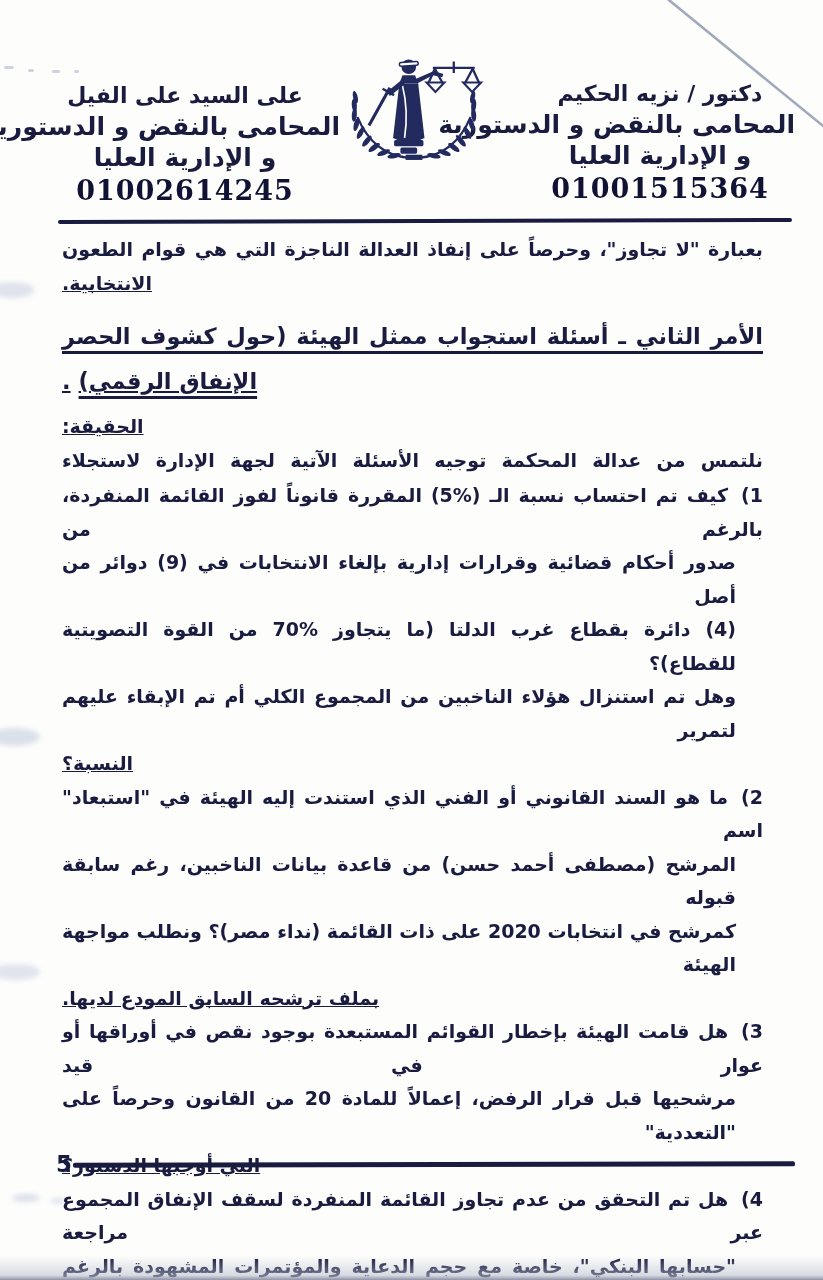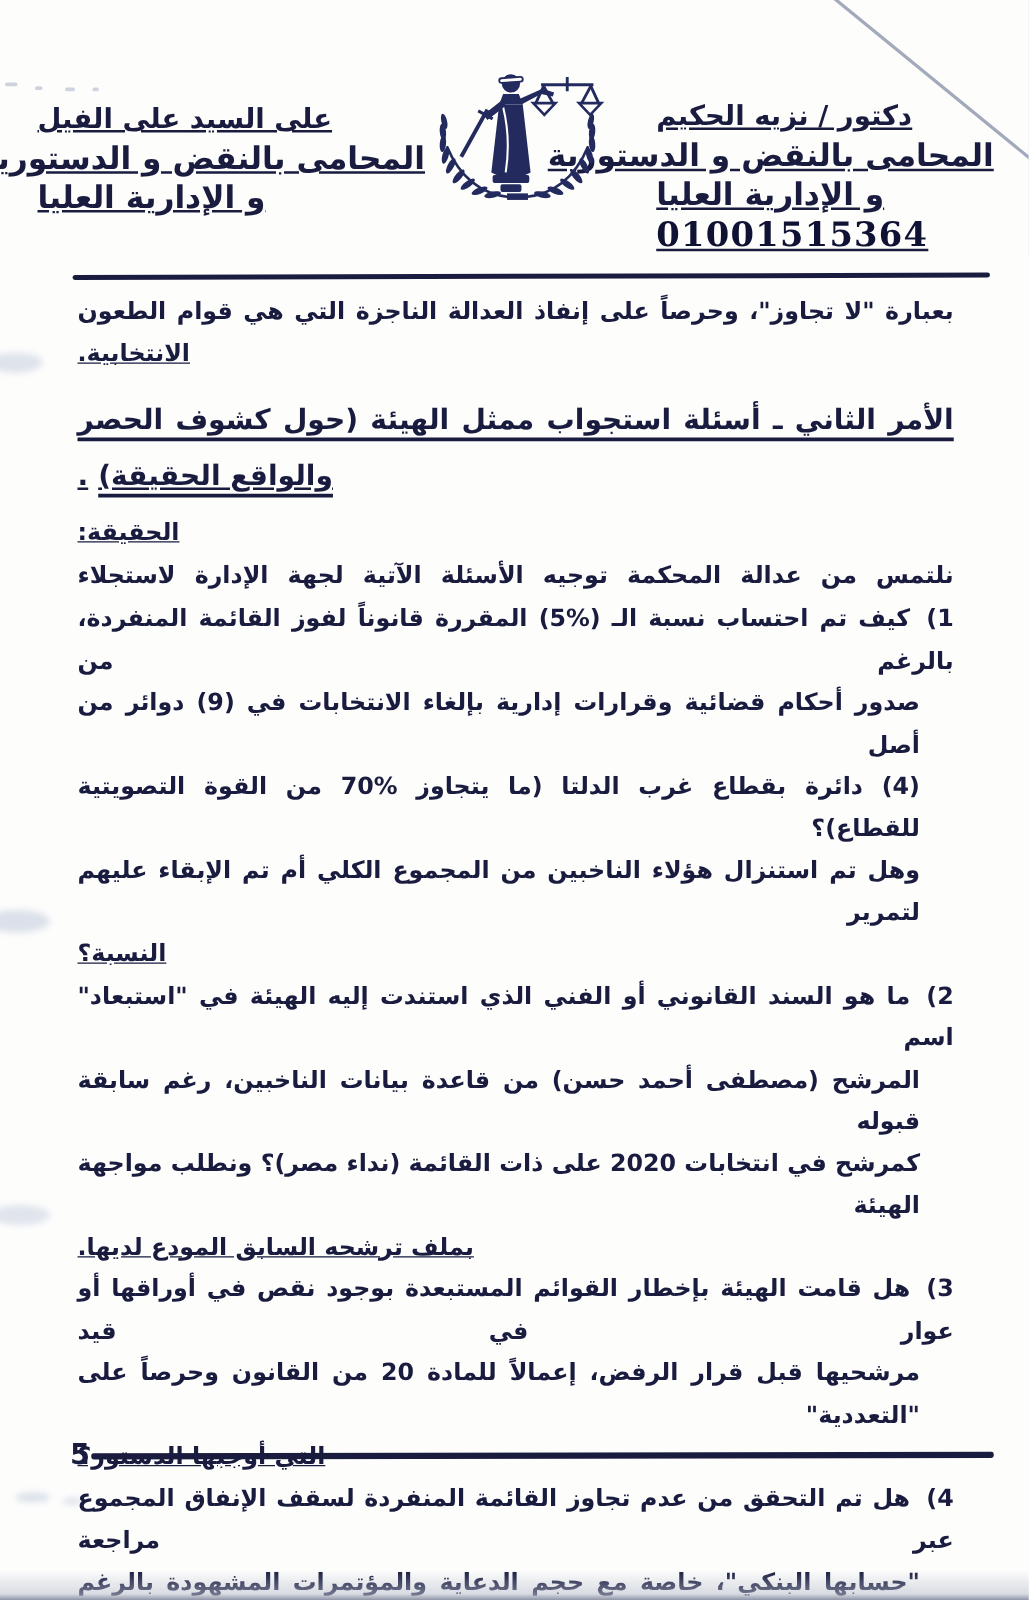--- a/index.html
+++ b/index.html
@@ -4,21 +4,21 @@
 <style>
   :root { --ink:#191c3f; --phone:#0f1233; }
   * { margin:0; padding:0; box-sizing:border-box; }
   html,body { background:#e8e8ea; }
   .page {
     position:relative; width:823px; height:1280px; margin:0 auto;
     background:#fdfdfc; overflow:hidden;
     font-family:"DejaVu Sans", sans-serif; font-weight:bold; color:var(--ink);
   }
   
-  .hdr-col { position:absolute; text-align:left; direction:rtl;text-decoration:underline; }
+  .hdr-col { position:absolute; text-align:center; direction:rtl; }
   .hdr-right { top:78px; right:28px; width:270px; }
   .hdr-left  { top:80px; left:30px;  width:310px; }
   .hdr-name  { font-size:22px; line-height:31px; white-space:nowrap; }
   .hdr-line  { font-size:25px; line-height:31px; white-space:nowrap; }
   .hdr-phone { font-size:27px; line-height:36px; letter-spacing:1px;
                font-family:"DejaVu Serif", serif; color:var(--phone); direction:ltr; }
   .logo { position:absolute; top:50px; left:324px; width:180px; height:178px; }
   .logo svg { width:100%; height:100%; }
   .rule { position:absolute; top:219px; left:58px; width:734px; height:4px;
           background:var(--ink); border-radius:2px; transform:rotate(-0.15deg); }
@@ -140,36 +140,37 @@
           <line x1="62" y1="36" x2="42" y2="72" stroke-width="3"></line>
           <line x1="55" y1="37" x2="66" y2="43" stroke-width="2.4"></line>
         </g>
       </svg>
     </div>
 
     <div class="hdr-col hdr-left">
       <div class="hdr-name">على السيد على الفيل</div>
       <div class="hdr-line">المحامى بالنقض و الدستورية</div>
       <div class="hdr-line">و الإدارية العليا</div>
+      <div class="hdr-phone">01002614245</div>
     </div>
   </header>
 
   <div class="rule"></div>
 
   <main>
 
     <div>
       <div class="bline jline">بعبارة "لا تجاوز"، وحرصاً على إنفاذ العدالة الناجزة التي هي قوام الطعون</div>
       <div class="bline rline">الانتخابية.</div>
     </div>
 
     <div class="h2">
       <div class="h2line jline u">الأمر الثاني ـ أسئلة استجواب ممثل الهيئة (حول كشوف الحصر</div>
       <div class="h2line rline">
-        <span class="u">والواقع الحقيقة)</span><span class="h2period">.</span>
+        <span class="u">الإنفاق الرقمي)</span><span class="h2period">.</span>
       </div>
     </div>
 
     <div class="lead">
       <div class="bline rline">الحقيقة:</div>
       <div class="bline jline">نلتمس من عدالة المحكمة توجيه الأسئلة الآتية لجهة الإدارة لاستجلاء</div>
     </div>
 
     <div>
       <div class="q-item">

